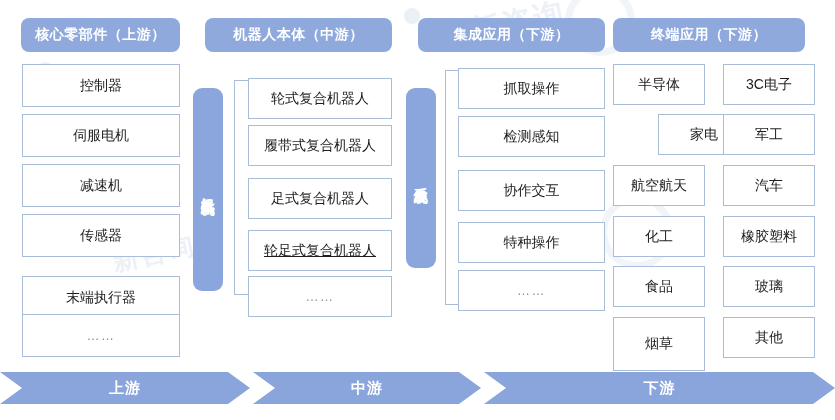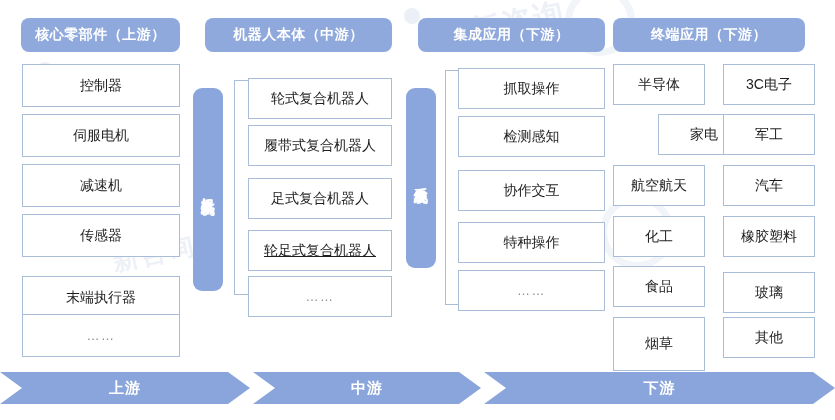--- a/index.html
+++ b/index.html
@@ -189,20 +189,20 @@
   <div class="item-box" style="left:613px; top:114px; width:92px; height:41px;margin-left:45px;">家电</div>
   <div class="item-box" style="left:613px; top:165px; width:92px; height:41px;">航空航天</div>
   <div class="item-box" style="left:613px; top:216px; width:92px; height:41px;">化工</div>
   <div class="item-box" style="left:613px; top:266px; width:92px; height:41px;">食品</div>
   <div class="item-box" style="left:613px; top:317px; width:92px; height:54px;">烟草</div>
 
   <div class="item-box" style="left:723px; top:64px; width:92px; height:41px;">3C电子</div>
   <div class="item-box" style="left:723px; top:114px; width:92px; height:41px;">军工</div>
   <div class="item-box" style="left:723px; top:165px; width:92px; height:41px;">汽车</div>
   <div class="item-box" style="left:723px; top:216px; width:92px; height:41px;">橡胶塑料</div>
-  <div class="item-box" style="left:723px; top:266px; width:92px; height:41px;margin-top:6px;">玻璃</div>
+  <div class="item-box" style="left:723px; top:266px; width:92px; height:41px;">玻璃</div>
   <div class="item-box" style="left:723px; top:317px; width:92px; height:41px;">其他</div>
 
   <div class="chevron chev-start" style="left:0px; top:372px; width:250px; height:32px;">上游</div>
   <div class="chevron chev-mid" style="left:253px; top:372px; width:228px; height:32px;">中游</div>
   <div class="chevron chev-end" style="left:484px; top:372px; width:351px; height:32px;">下游</div>
 
 </div>
 
 </body></html>

